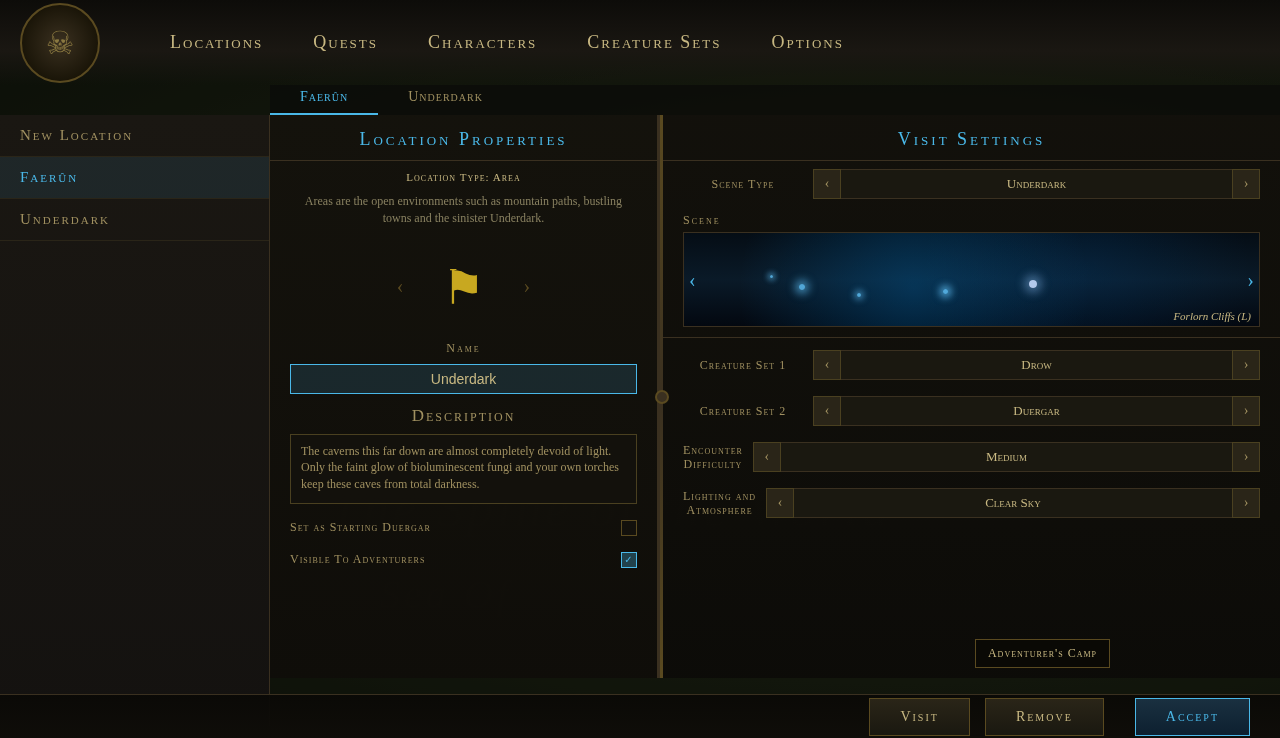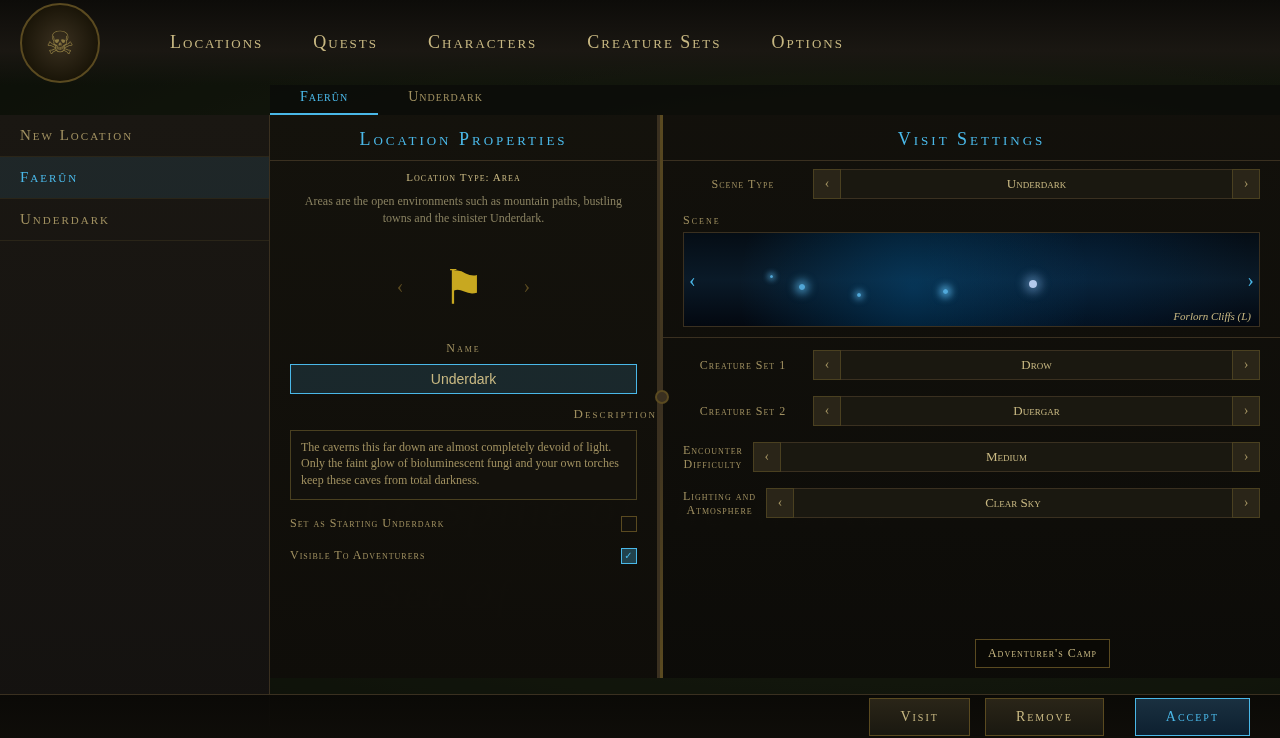--- a/index.html
+++ b/index.html
@@ -217,22 +217,22 @@
       background: rgba(74, 184, 232, 0.15);
       border: 1px solid #4ab8e8;
       color: #c8b882;
       padding: 6px 10px;
       font-size: 14px;
       text-align: center;
       width: calc(100% - 40px);
     }
 
     .section-label {
-      text-align: right;
-      font-size: 13px;
+      text-align: center;
+      font-size: 17px;
       letter-spacing: 2px;
       color: #a09060;
       font-variant: small-caps;
       padding: 8px 0 4px;
     }
     .desc-textarea {
       margin: 4px 20px;
       background: rgba(20, 18, 12, 0.8);
       border: 1px solid #4a4020;
       color: #a09060;
@@ -537,21 +537,21 @@
       <div class="icon-arrow">›</div>
     </div>
 
     <div class="field-label">Name</div>
     <input class="name-input" type="text" value="Underdark" style="">
 
     <div class="section-label">Description</div>
     <textarea class="desc-textarea" style="">The caverns this far down are almost completely devoid of light. Only the faint glow of bioluminescent fungi and your own torches keep these caves from total darkness.</textarea>
 
     <div class="checkbox-row">
-      <span>Set as Starting Underdark</span>
+      <span>Set as Starting Duergar</span>
       <div class="checkbox-item"></div>
     </div>
     <div class="checkbox-row">
       <span>Visible To Adventurers</span>
       <div class="checkbox-item checked"></div>
     </div>
   </div>
 
   <div class="panel-divider">
     <div class="divider-gem"></div>

